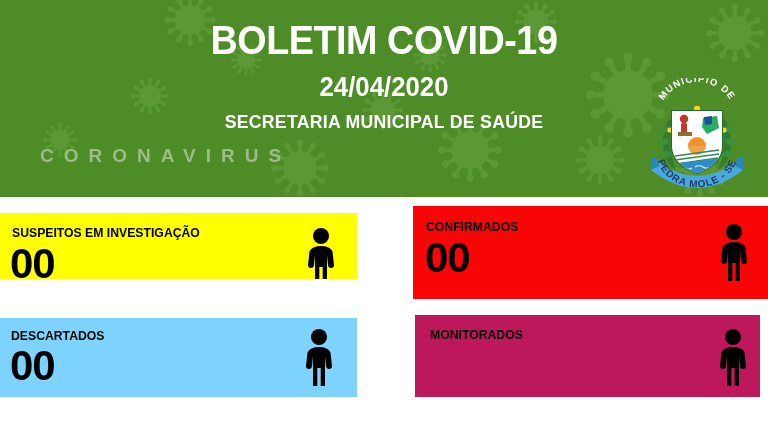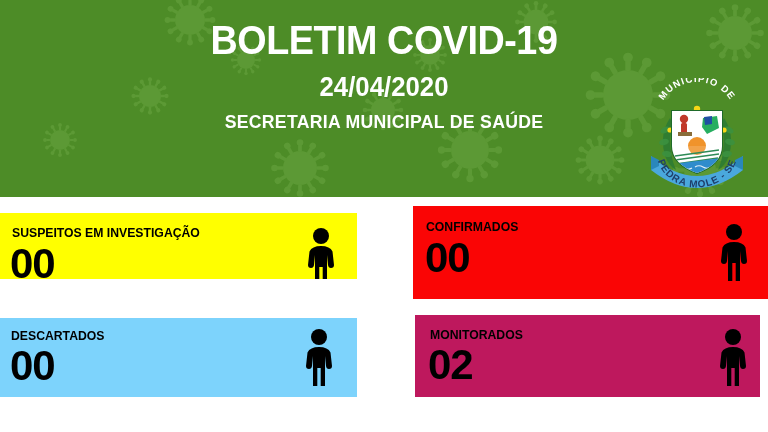--- a/index.html
+++ b/index.html
@@ -246,20 +246,21 @@
         <use href="#virusglyph" transform="translate(60,140) scale(0.5)"></use>
         <use href="#virusglyph" transform="translate(246,60) scale(0.45)"></use>
         <use href="#virusglyph" transform="translate(430,55) scale(0.5)"></use>
       </g>
     </svg>
 
     <div class="header-text">
       <div class="title">BOLETIM COVID-19</div>
       <div class="date">24/04/2020</div>
       <div class="subtitle">SECRETARIA MUNICIPAL DE SAÚDE</div>
+      <div class="watermark-word">CORONAVIRUS</div>
     </div>
 
     <svg class="crest" viewBox="0 0 104 112" xmlns="http://www.w3.org/2000/svg">
       <defs>
         <path id="arcTop" d="M 12 44 A 40 40 0 0 1 92 44" fill="none"></path>
         <path id="arcBot" d="M 14 86 A 40 34 0 0 0 90 86" fill="none"></path>
         <clipPath id="shieldClip">
           <path d="M 27 33 L 77 33 L 77 68 Q 77 86 52 95 Q 27 86 27 68 Z"></path>
         </clipPath>
       </defs>
@@ -356,21 +357,20 @@
     <svg class="panel-person" width="42" height="60" viewBox="0 0 42 58" xmlns="http://www.w3.org/2000/svg">
       <g fill="#000000">
         <circle cx="21" cy="9" r="8"></circle>
         <path d="M 21 19 q -9 0 -11.5 5.5 L 8 38 q 0 3 3 3 q 2.6 0 3 -3 L 15 28 L 15 58 L 19.3 58 L 19.3 40 L 22.7 40 L 22.7 58 L 27 58 L 27 28 L 28 38 q 0.4 3 3 3 q 3 0 3 -3 L 32.5 24.5 Q 30 19 21 19 Z"></path>
       </g>
     </svg>
   </div>
 
   <div class="panel" id="panel-monitorados">
     <div class="panel-label">MONITORADOS</div>
-    <div class="panel-value">02</div>
     <svg class="panel-person" width="42" height="62" viewBox="0 0 42 58" xmlns="http://www.w3.org/2000/svg">
       <g fill="#000000">
         <circle cx="21" cy="9" r="8"></circle>
         <path d="M 21 19 q -9 0 -11.5 5.5 L 8 38 q 0 3 3 3 q 2.6 0 3 -3 L 15 28 L 15 58 L 19.3 58 L 19.3 40 L 22.7 40 L 22.7 58 L 27 58 L 27 28 L 28 38 q 0.4 3 3 3 q 3 0 3 -3 L 32.5 24.5 Q 30 19 21 19 Z"></path>
       </g>
     </svg>
   </div>
 
 </div>
 

